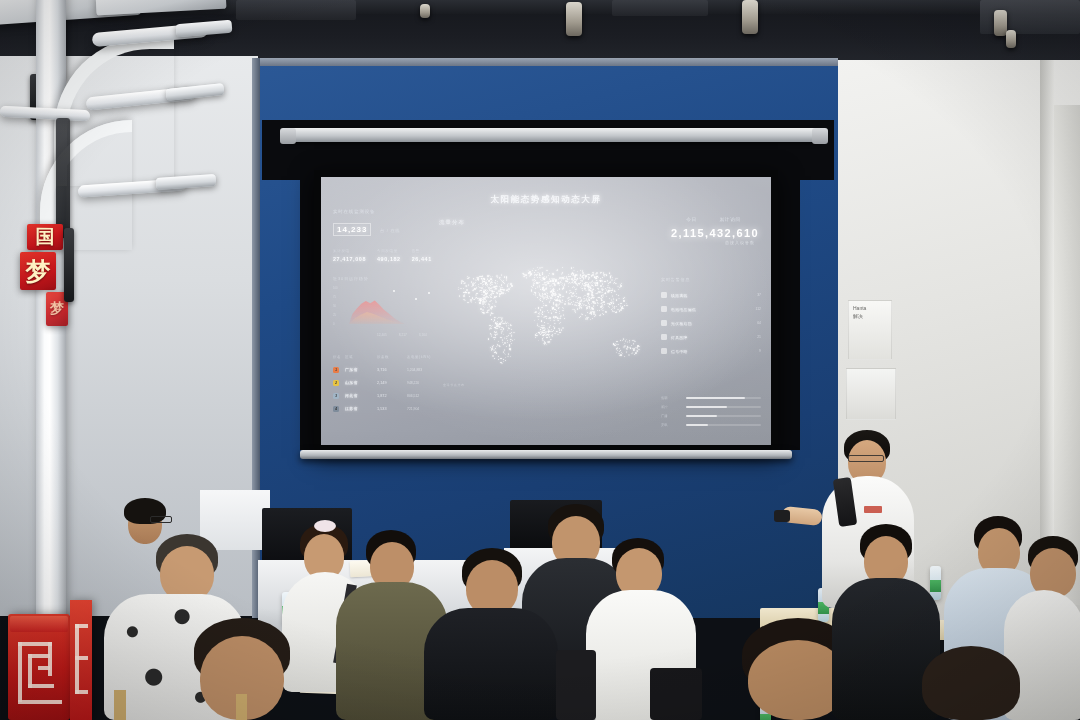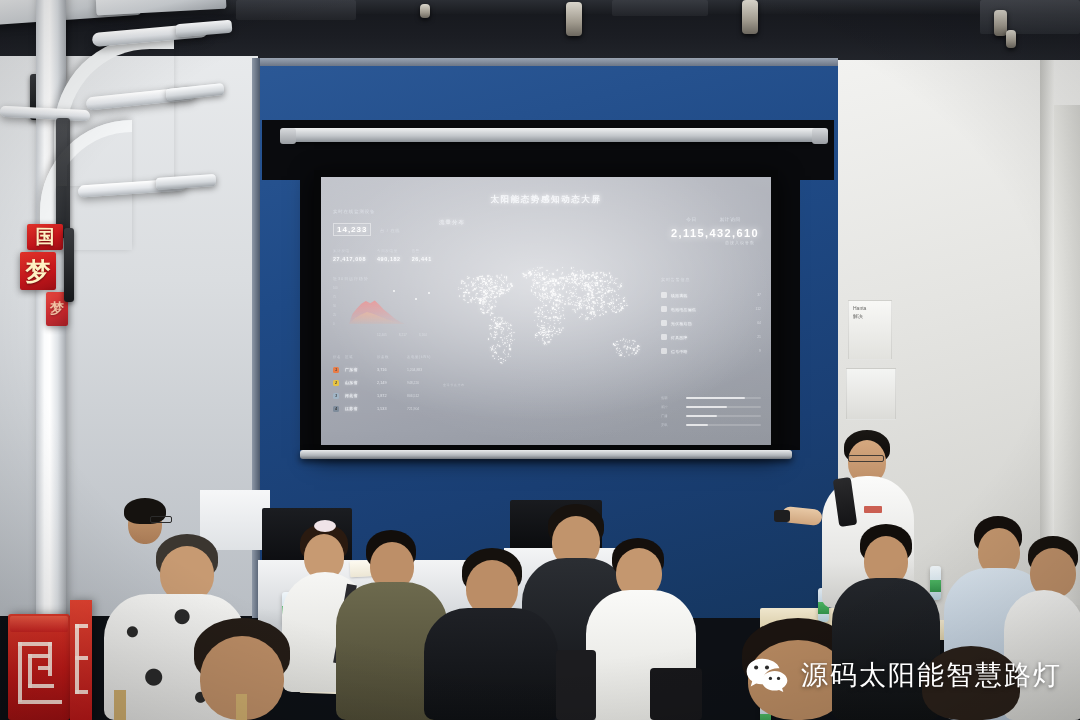--- a/index.html
+++ b/index.html
@@ -2270,31 +2270,15 @@
 
   <div class="person">
     <div class="hair" style="left:922px;top:646px;width:98px;height:74px;background:#2b211a;"></div>
   </div>
 
   <div style="position:absolute;left:114px;top:690px;width:12px;height:30px;background:#c9a96b;"></div>
   <div style="position:absolute;left:236px;top:694px;width:11px;height:26px;background:#c9a96b;"></div>
   <div style="position:absolute;left:556px;top:650px;width:40px;height:70px;background:#1c1c1f;border-radius:4px;"></div>
   <div style="position:absolute;left:650px;top:668px;width:52px;height:52px;background:#17171a;border-radius:4px;"></div>
 
-  <div class="watermark">
-    <div class="wechat-logo">
-      <svg viewBox="0 0 64 56" width="44" height="38" aria-hidden="true">
-        <path d="M24 4C11.8 4 2 12.4 2 22.8c0 5.9 3.2 11.1 8.2 14.5L8 45l8-4.3c2.5.7 5.2 1.1 8 1.1
-                 1 0 2-.05 3-.15-.6-1.8-.9-3.7-.9-5.6C26.1 25.6 35.9 18 48 18c.8 0 1.6.04 2.4.1
-                 C48.1 10.1 37.1 4 24 4z" fill="#ffffff"></path>
-        <circle cx="16" cy="17" r="3" fill="#2a2a2a"></circle>
-        <circle cx="32" cy="17" r="3" fill="#2a2a2a"></circle>
-        <path d="M62 36.5C62 28.5 53.6 22 43.2 22S24.4 28.5 24.4 36.5c0 8 8.4 14.5 18.8 14.5
-                 2.3 0 4.5-.3 6.5-.9L56 53l-1.7-5.4c4.7-2.7 7.7-7 7.7-11.1z" fill="#ffffff"></path>
-        <circle cx="37" cy="33" r="2.4" fill="#2a2a2a"></circle>
-        <circle cx="49" cy="33" r="2.4" fill="#2a2a2a"></circle>
-      </svg>
-    </div>
-    <div class="wm-text">源码太阳能智慧路灯</div>
-  </div>
 
   <div class="vignette"></div>
 </div>
 
 </body></html>

